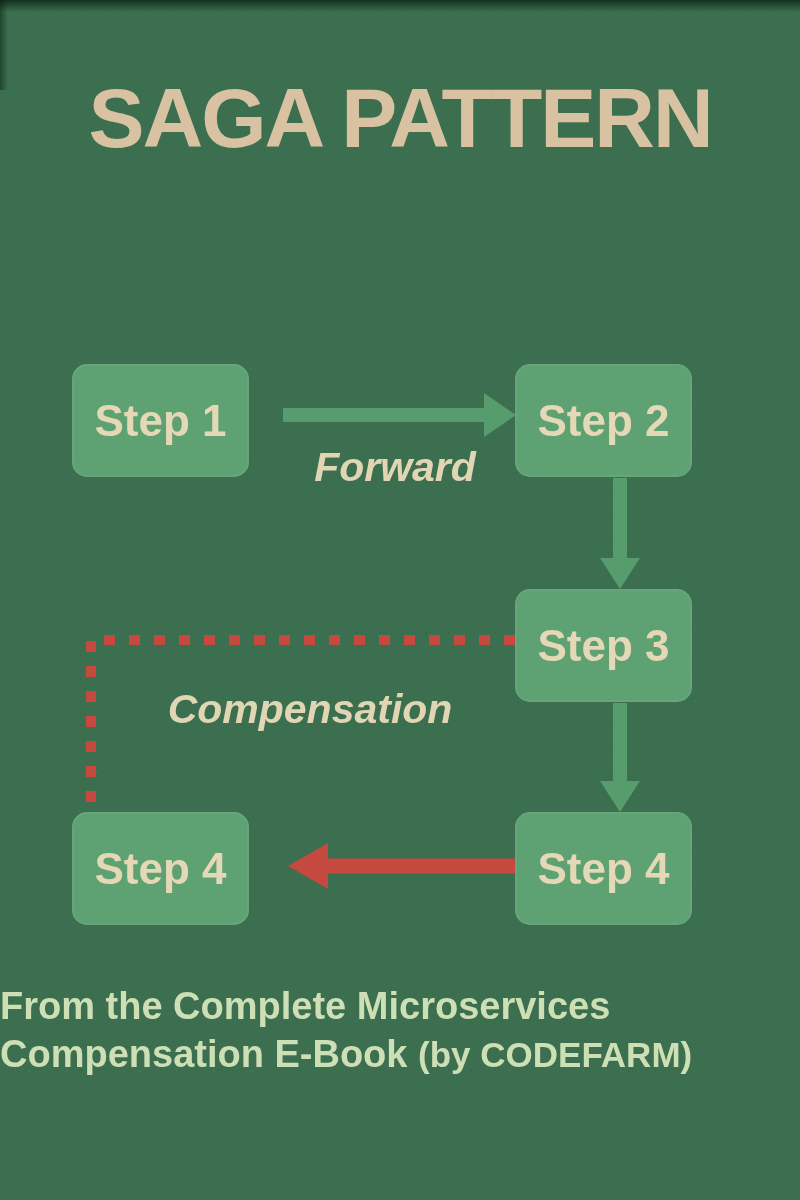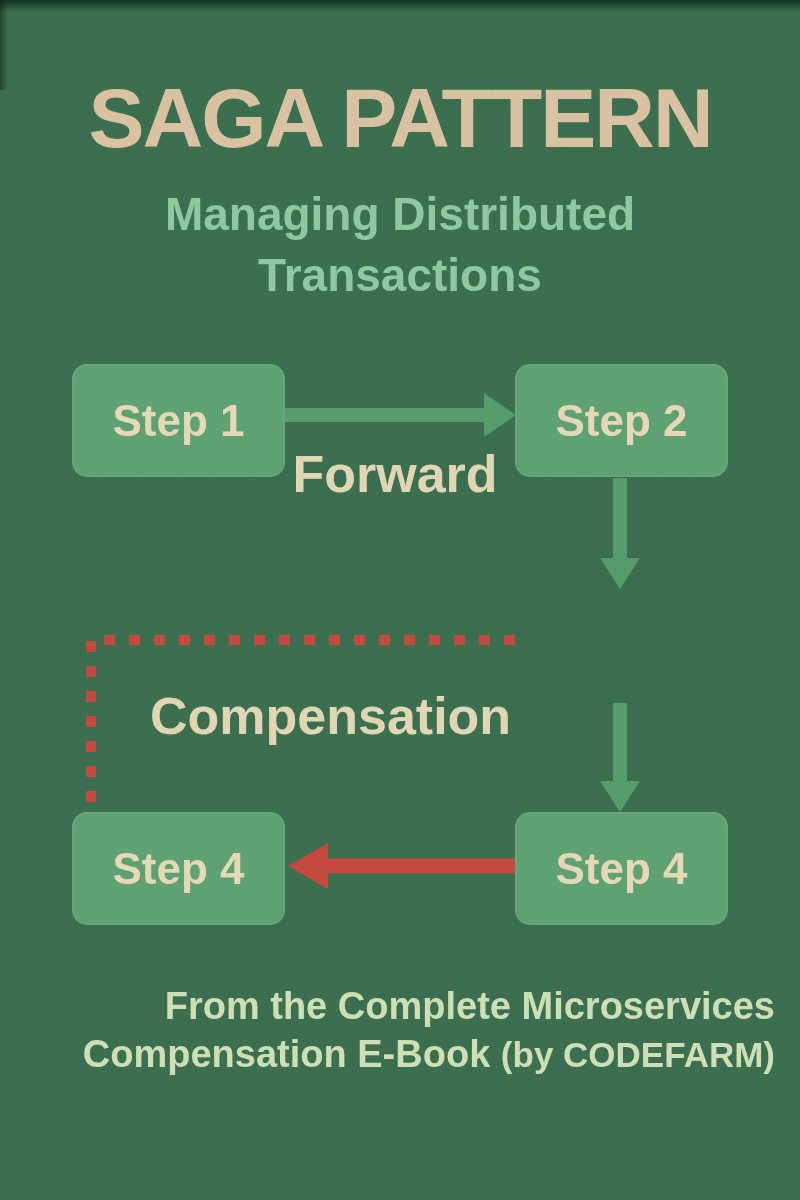--- a/index.html
+++ b/index.html
@@ -42,72 +42,69 @@
     position: absolute;
     top: 184px; left: 0; width: 800px;
     text-align: center;
     color: #8FC8A0;
     font-size: 46px;
     font-weight: bold;
     line-height: 1.32;
   }
   .step-box {
     position: absolute;
-    width: 213px;
+    width: 177px;
     height: 113px;
     background: #5EA173;
     border-radius: 15px;
     display: flex;
     align-items: center;
     justify-content: center;
     color: #E5D8B6;
     font-size: 44px;
     font-weight: bold;
     box-shadow: inset 0 0 0 2px rgba(255,255,255,0.06);
   }
   .box-step1  { left: 72px;  top: 364px; }
   .box-step2  { left: 515px; top: 364px; }
   .box-step3  { left: 515px; top: 589px; }
   .box-step4r { left: 515px; top: 812px; }
   .box-step4l { left: 72px;  top: 812px; }
   .edge-label {
     position: absolute;
     text-align: center;
     color: #E0D6B4;
-    font-size: 52px;
+    font-size: 41px;
     font-weight: bold;
+    font-style: italic;
   }
   .label-forward { left: 275px; top: 444px; width: 240px; }
   .label-compensation { left: 150px; top: 670px; width: 320px; margin-top: 16px; }
   .arrows-svg { position: absolute; top: 0; left: 0; }
   .footer {
     position: absolute;
     top: 983px; left: 0; width: 775px;
-    text-align: right;
+    text-align: left;
     color: #CEDFB6;
     font-size: 38px;
     font-weight: bold;
     line-height: 1.25;
   }
   .footer .note { font-size: 35px; font-weight: bold; }
 </style>
 </head>
 <body>
 
 <div class="poster">
 
   <div class="edge-top"></div>
   <div class="edge-left"></div>
 
   <div class="title">SAGA PATTERN</div>
 
-  <div class="subtitle">
-    <div>Managing Distributed</div>
-    <div>Transactions</div>
-  </div>
 
   <svg class="arrows-svg" width="800" height="1200" viewBox="0 0 800 1200">
 
     <g fill="#579C6D" stroke="#579C6D">
       <line x1="283" y1="415" x2="486" y2="415" stroke-width="14"></line>
       <polygon points="484,393 516,415 484,437" stroke="none"></polygon>
     </g>
 
     <g fill="#579C6D" stroke="#579C6D">
       <line x1="620" y1="478" x2="620" y2="560" stroke-width="14"></line>
@@ -126,20 +123,23 @@
 
     <path d="M 515 640 L 91 640 L 91 808" fill="none" stroke="#C5493E" stroke-width="10" stroke-dasharray="11 14"></path>
   </svg>
 
   <div class="step-box box-step1">
     <span>Step 1</span>
   </div>
   <div class="step-box box-step2">
     <span>Step 2</span>
   </div>
+  <div class="step-box box-step3">
+    <span>Step 3</span>
+  </div>
   <div class="step-box box-step4r">
     <span>Step 4</span>
   </div>
   <div class="step-box box-step4l">
     <span>Step 4</span>
   </div>
 
   <div class="edge-label label-forward">Forward</div>
   <div class="edge-label label-compensation">Compensation</div>
 

